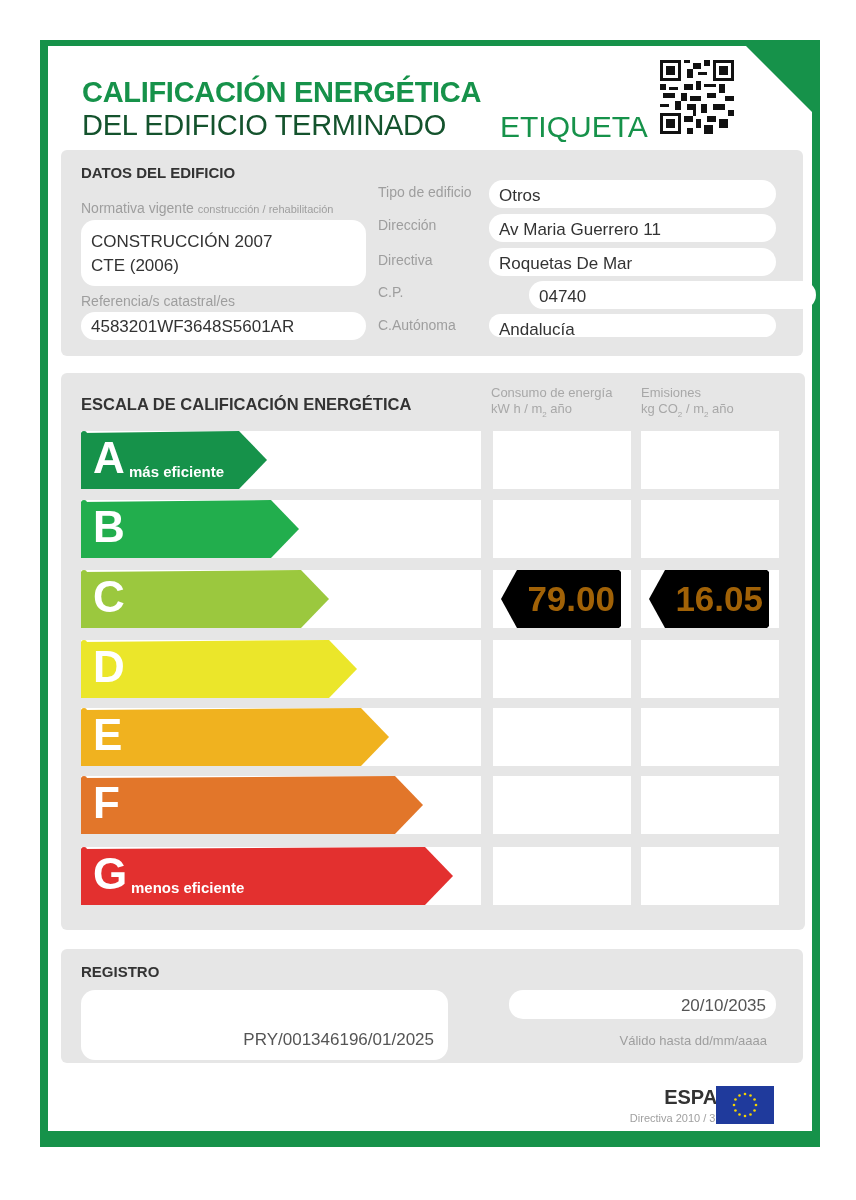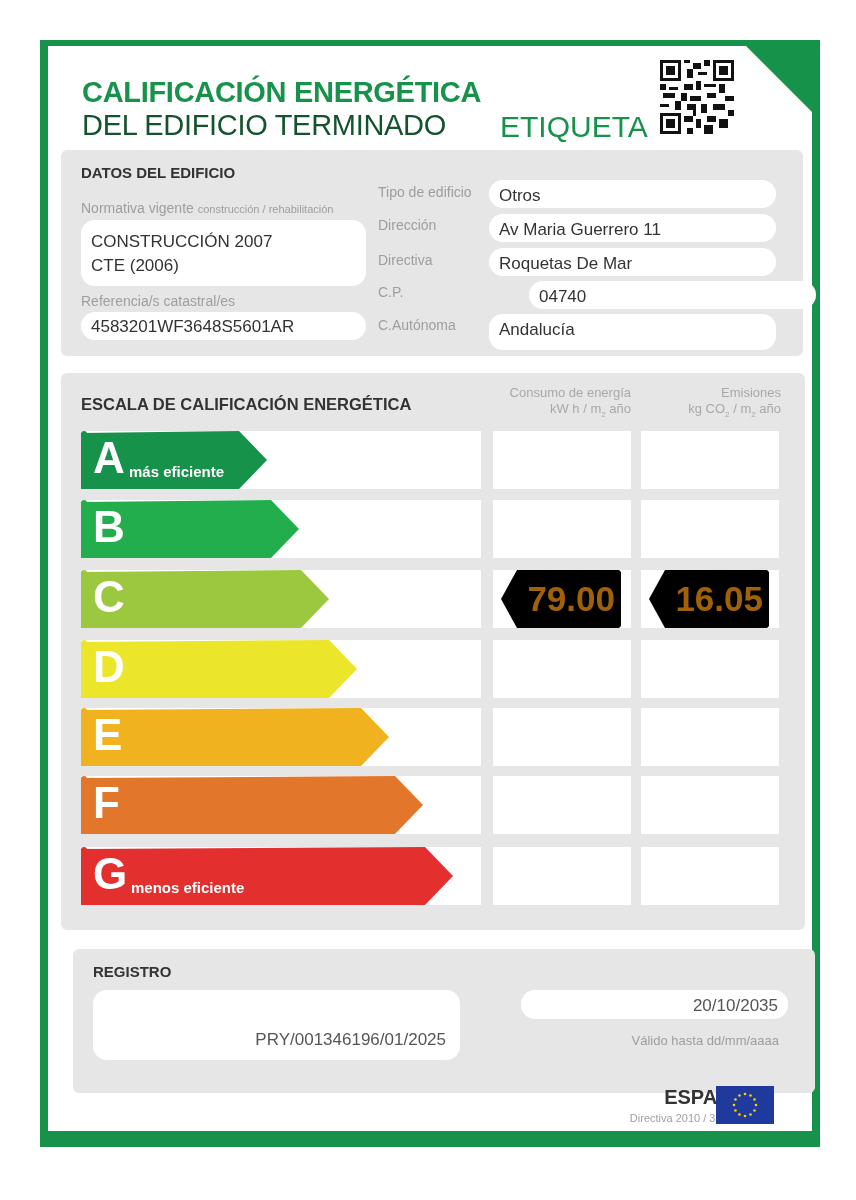--- a/index.html
+++ b/index.html
@@ -25,32 +25,32 @@
   .etiqueta {
     position: absolute; left: 452px; top: 64px; font-size: 30px; color: #16924a;
   }
   .qr {
     position: absolute; left: 612px; top: 14px; width: 74px; height: 74px;
   }
 
   .panel { position: absolute; background: #e6e6e6; border-radius: 6px; }
   .p-datos { left: 13px; top: 104px; width: 742px; height: 206px; }
   .p-escala { left: 13px; top: 327px; width: 744px; height: 557px; }
-  .p-registro { left: 13px; top: 903px; width: 742px; height: 144px; margin-left: 12px; }
+  .p-registro { left: 13px; top: 903px; width: 742px; height: 114px; }
 
   .sec-title { position: absolute; font-size: 15px; font-weight: bold; color: #333; }
   .lbl { position: absolute; font-size: 14px; color: #9e9e9e; white-space: nowrap; }
   .lbl small { font-size: 11px; }
   .box {
     position: absolute; background: #fff; border-radius: 14px; font-size: 17px; color: #333;
   }
   .box span { position: absolute; left: 10px; top: 6px; }
 
   .col-head {
-    position: absolute; font-size: 13px; color: #a8a8a8; text-align: right; line-height: 16px;
+    position: absolute; font-size: 13px; color: #a8a8a8; text-align: left; line-height: 16px;
   }
   .col-head sub { font-size: 8px; }
 
   .row-bg { position: absolute; background: #fff; }
   .band { position: absolute; height: 58px; }
   .band-letter {
     position: absolute; left: 12px; top: 2px; font-size: 44px; font-weight: bold; color: #fff;
     font-family: "Liberation Sans", sans-serif;
   }
   .band-sub {
@@ -157,21 +157,21 @@
     <div class="box" style="left:428px;top:98px;width:287px;height:28px;">
         <span>Roquetas De Mar</span>
       </div>
 
     <div class="lbl" style="left:317px;top:134px;">C.P.</div>
     <div class="box" style="left:428px;top:131px;width:287px;height:28px;margin-left:40px;">
         <span>04740</span>
       </div>
 
     <div class="lbl" style="left:317px;top:167px;">C.Autónoma</div>
-    <div class="box" style="left:428px;top:164px;width:287px;height:36px;">
+    <div class="box" style="left:428px;top:164px;width:287px;height:23px;">
         <span>Andalucía</span>
       </div>
   </div>
 
   <div class="panel p-escala">
     <div class="sec-title" style="left:20px;top:22px;font-size:16.5px;">ESCALA DE CALIFICACIÓN ENERGÉTICA</div>
 
     <div class="col-head" style="left:430px;top:12px;width:140px;">
       <div>Consumo de energía</div>
       <div><span>kW h / m</span><sub>2</sub><span> año</span></div>

